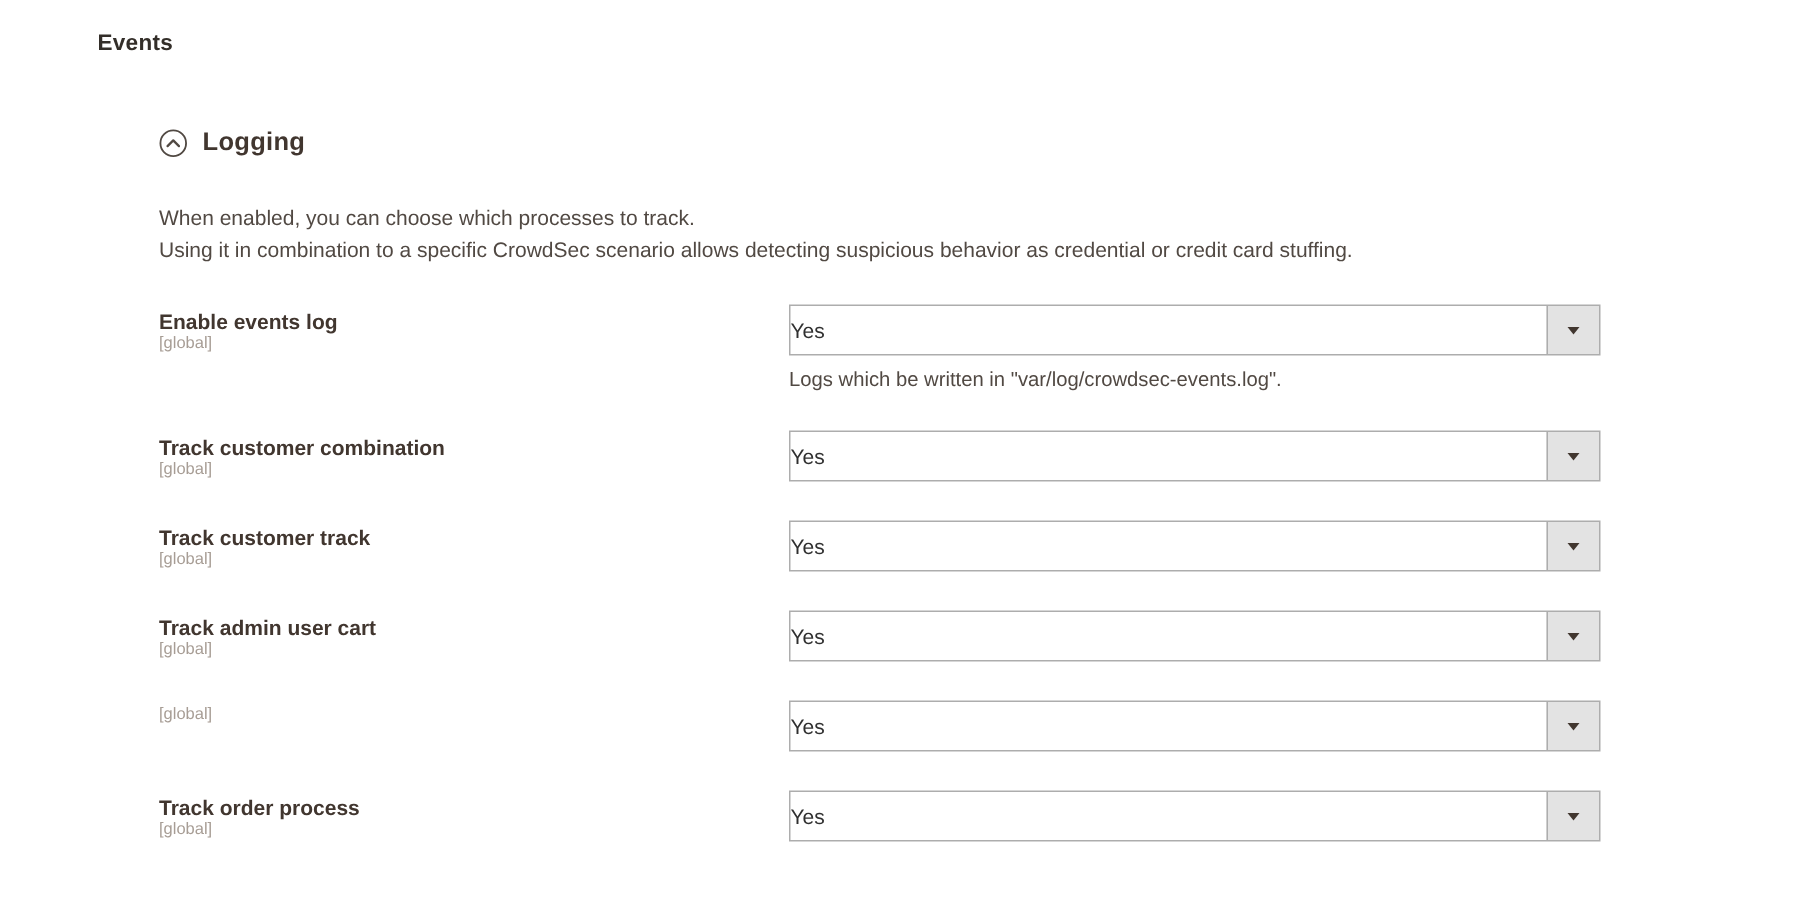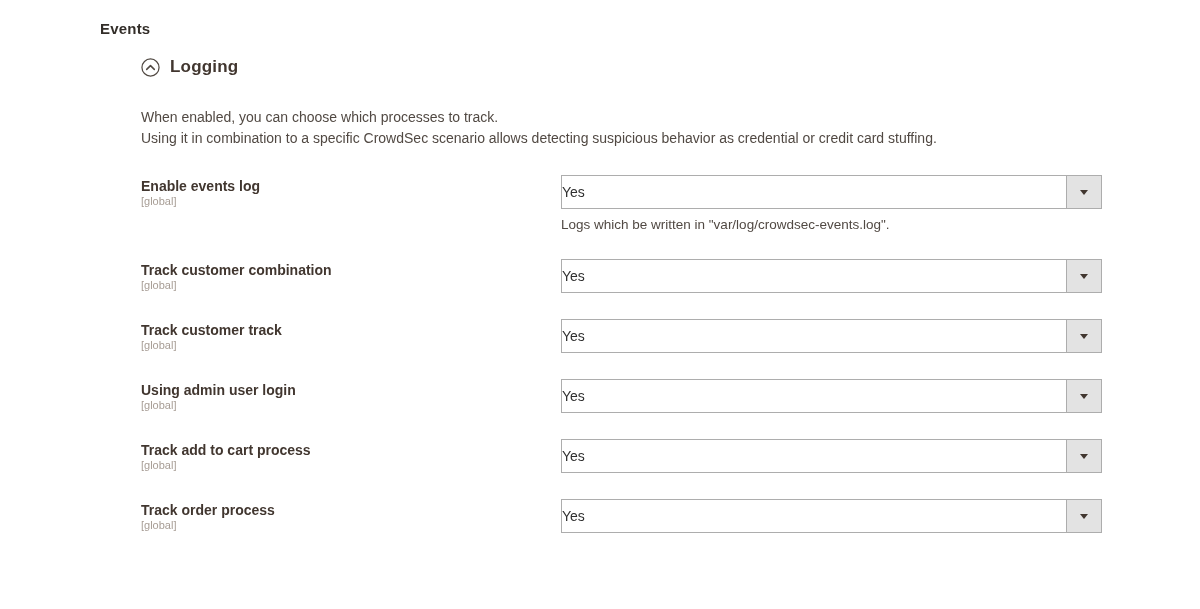--- a/index.html
+++ b/index.html
@@ -2,28 +2,28 @@
 <html><head>
 <meta charset="utf-8">
 <style>
   * { margin: 0; padding: 0; box-sizing: border-box; }
   html, body {
     width: 1200px; height: 609px;
     background: #ffffff;
     font-family: "Liberation Sans", sans-serif;
     overflow: hidden;
   }
-  .page { padding: 20px 0 0 100px; }
+  .page { padding: 20px 0 0 65px; }
   .page-title {
     font-size: 15px; font-weight: 700; color: #332e29;
     letter-spacing: .2px;
   }
   .section { margin-left: 41px; }
   .section-header {
-    margin-top: 20px;
+    margin-top: 48px;
     display: flex; align-items: center; gap: 10px;
     cursor: pointer; width: fit-content;
   }
   .collapse-icon { display: flex; align-items: center; }
   .section-title {
     font-size: 17px; font-weight: 600; color: #41362f;
     letter-spacing: .2px;
   }
   .section-desc {
     margin-top: 30px;
@@ -131,37 +131,36 @@
         <span class="select-arrow">
                 <span class="tri"></span>
               </span>
       </div>
 
     </div>
   </div>
 
   <div class="form-row">
     <div class="label-col">
-      <label class="field-label">Using admin user login</label>
+      <label class="field-label">Track admin user cart</label>
       <div class="field-scope">[global]</div>
     </div>
     <div class="field-col">
       <div class="select-box">
         <span class="select-value">Yes</span>
         <span class="select-arrow">
                 <span class="tri"></span>
               </span>
       </div>
 
     </div>
   </div>
 
   <div class="form-row">
     <div class="label-col">
-      <label class="field-label">Track add to cart process</label>
       <div class="field-scope">[global]</div>
     </div>
     <div class="field-col">
       <div class="select-box">
         <span class="select-value">Yes</span>
         <span class="select-arrow">
                 <span class="tri"></span>
               </span>
       </div>
 

